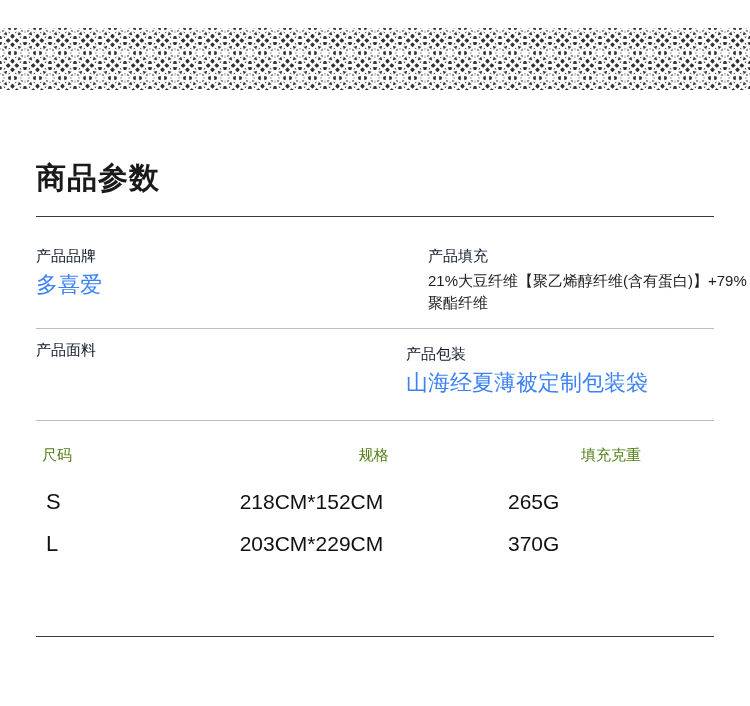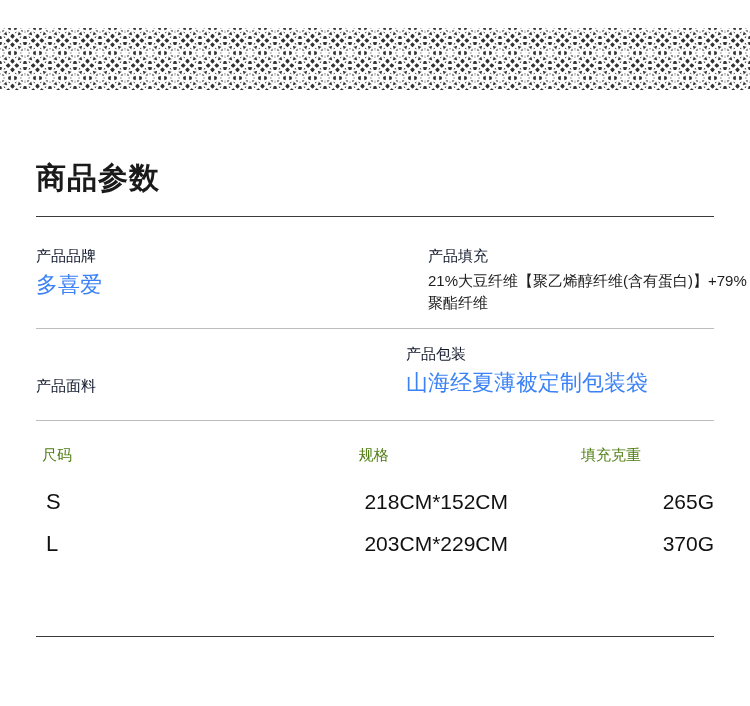--- a/index.html
+++ b/index.html
@@ -77,21 +77,21 @@
     margin-top: 4px;
   }
   .attr .value.small {
     font-size: 15px;
     line-height: 22px;
     color: #1d1d1d;
   }
 
   #attr-brand     { top: 246px; left: 36px; width: 360px; }
   #attr-filling   { top: 246px; left: 428px; width: 320px; }
-  #attr-fabric    { top: 340px; left: 36px; width: 360px; margin-top: 36px; }
+  #attr-fabric    { top: 340px; left: 36px; width: 360px; }
   #attr-package   { top: 344px; left: 406px; width: 330px; }
 
   
   .size-table {
     position: absolute;
     top: 446px;
     left: 36px;
     width: 678px;
     border-collapse: collapse;
   }
@@ -103,21 +103,21 @@
     text-align: center;
   }
   .size-table th.col-size { text-align: left; width: 200px; padding-left: 6px;}
   .size-table th.col-spec { width: 270px; }
   .size-table th.col-weight { width: 208px; margin-top: 46px; }
 
   .size-table td {
     font-size: 21px;
     color: #111111;
     padding: 8px 0;
-    text-align: right;
+    text-align: left;
   }
   .size-table td.col-size {
     text-align: left;
     padding-left: 10px;
     font-size: 22px;
   }
 </style>
 </head>
 <body>
 

